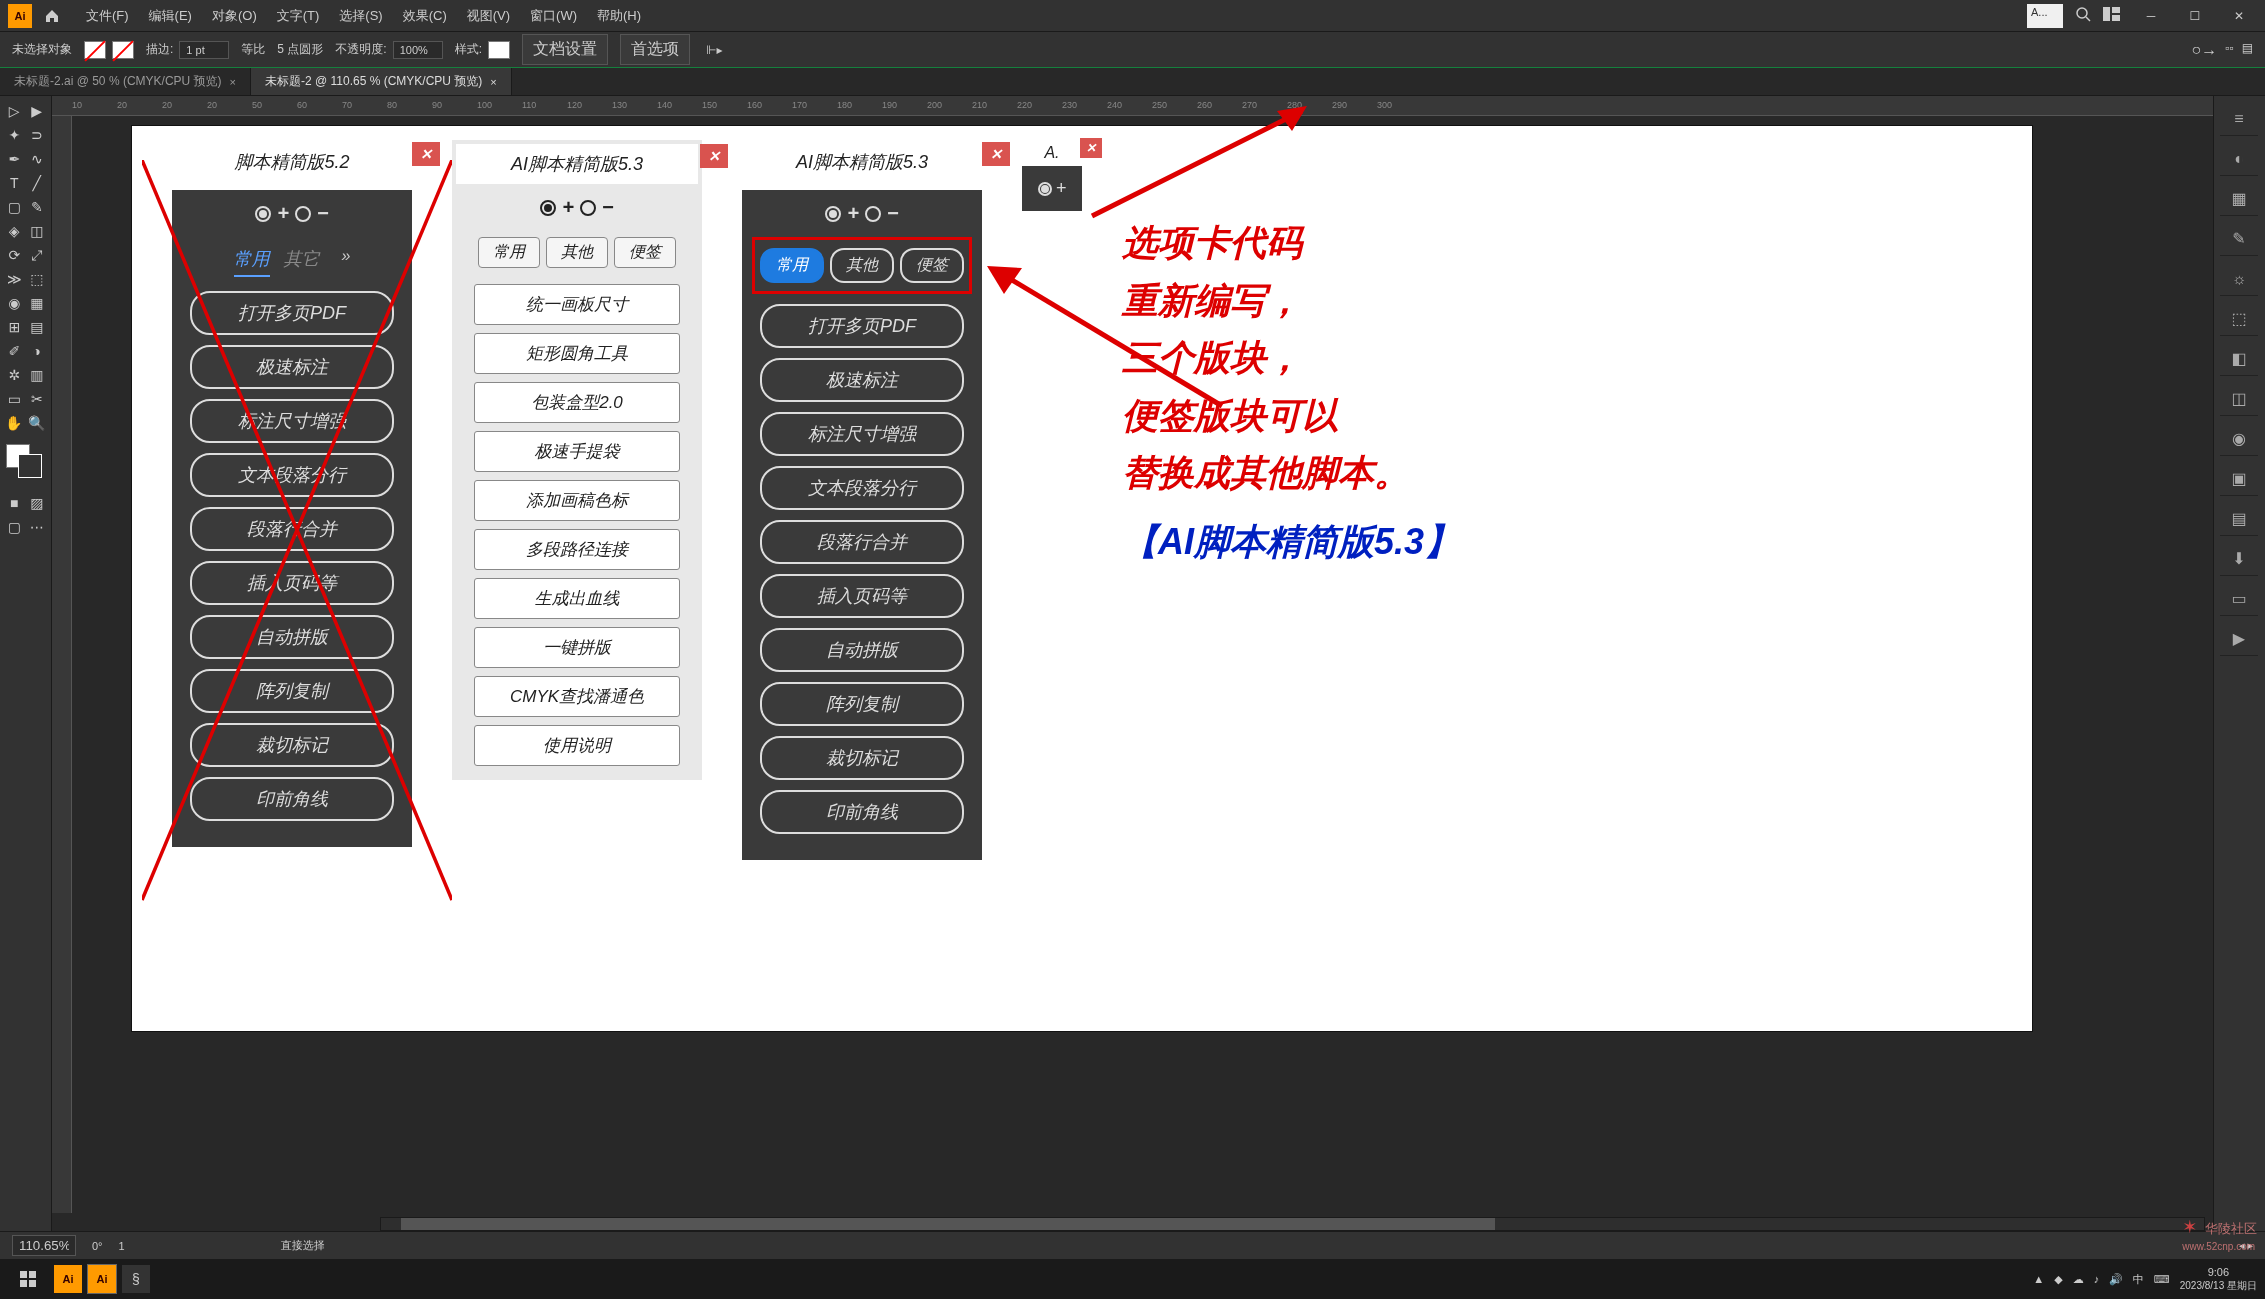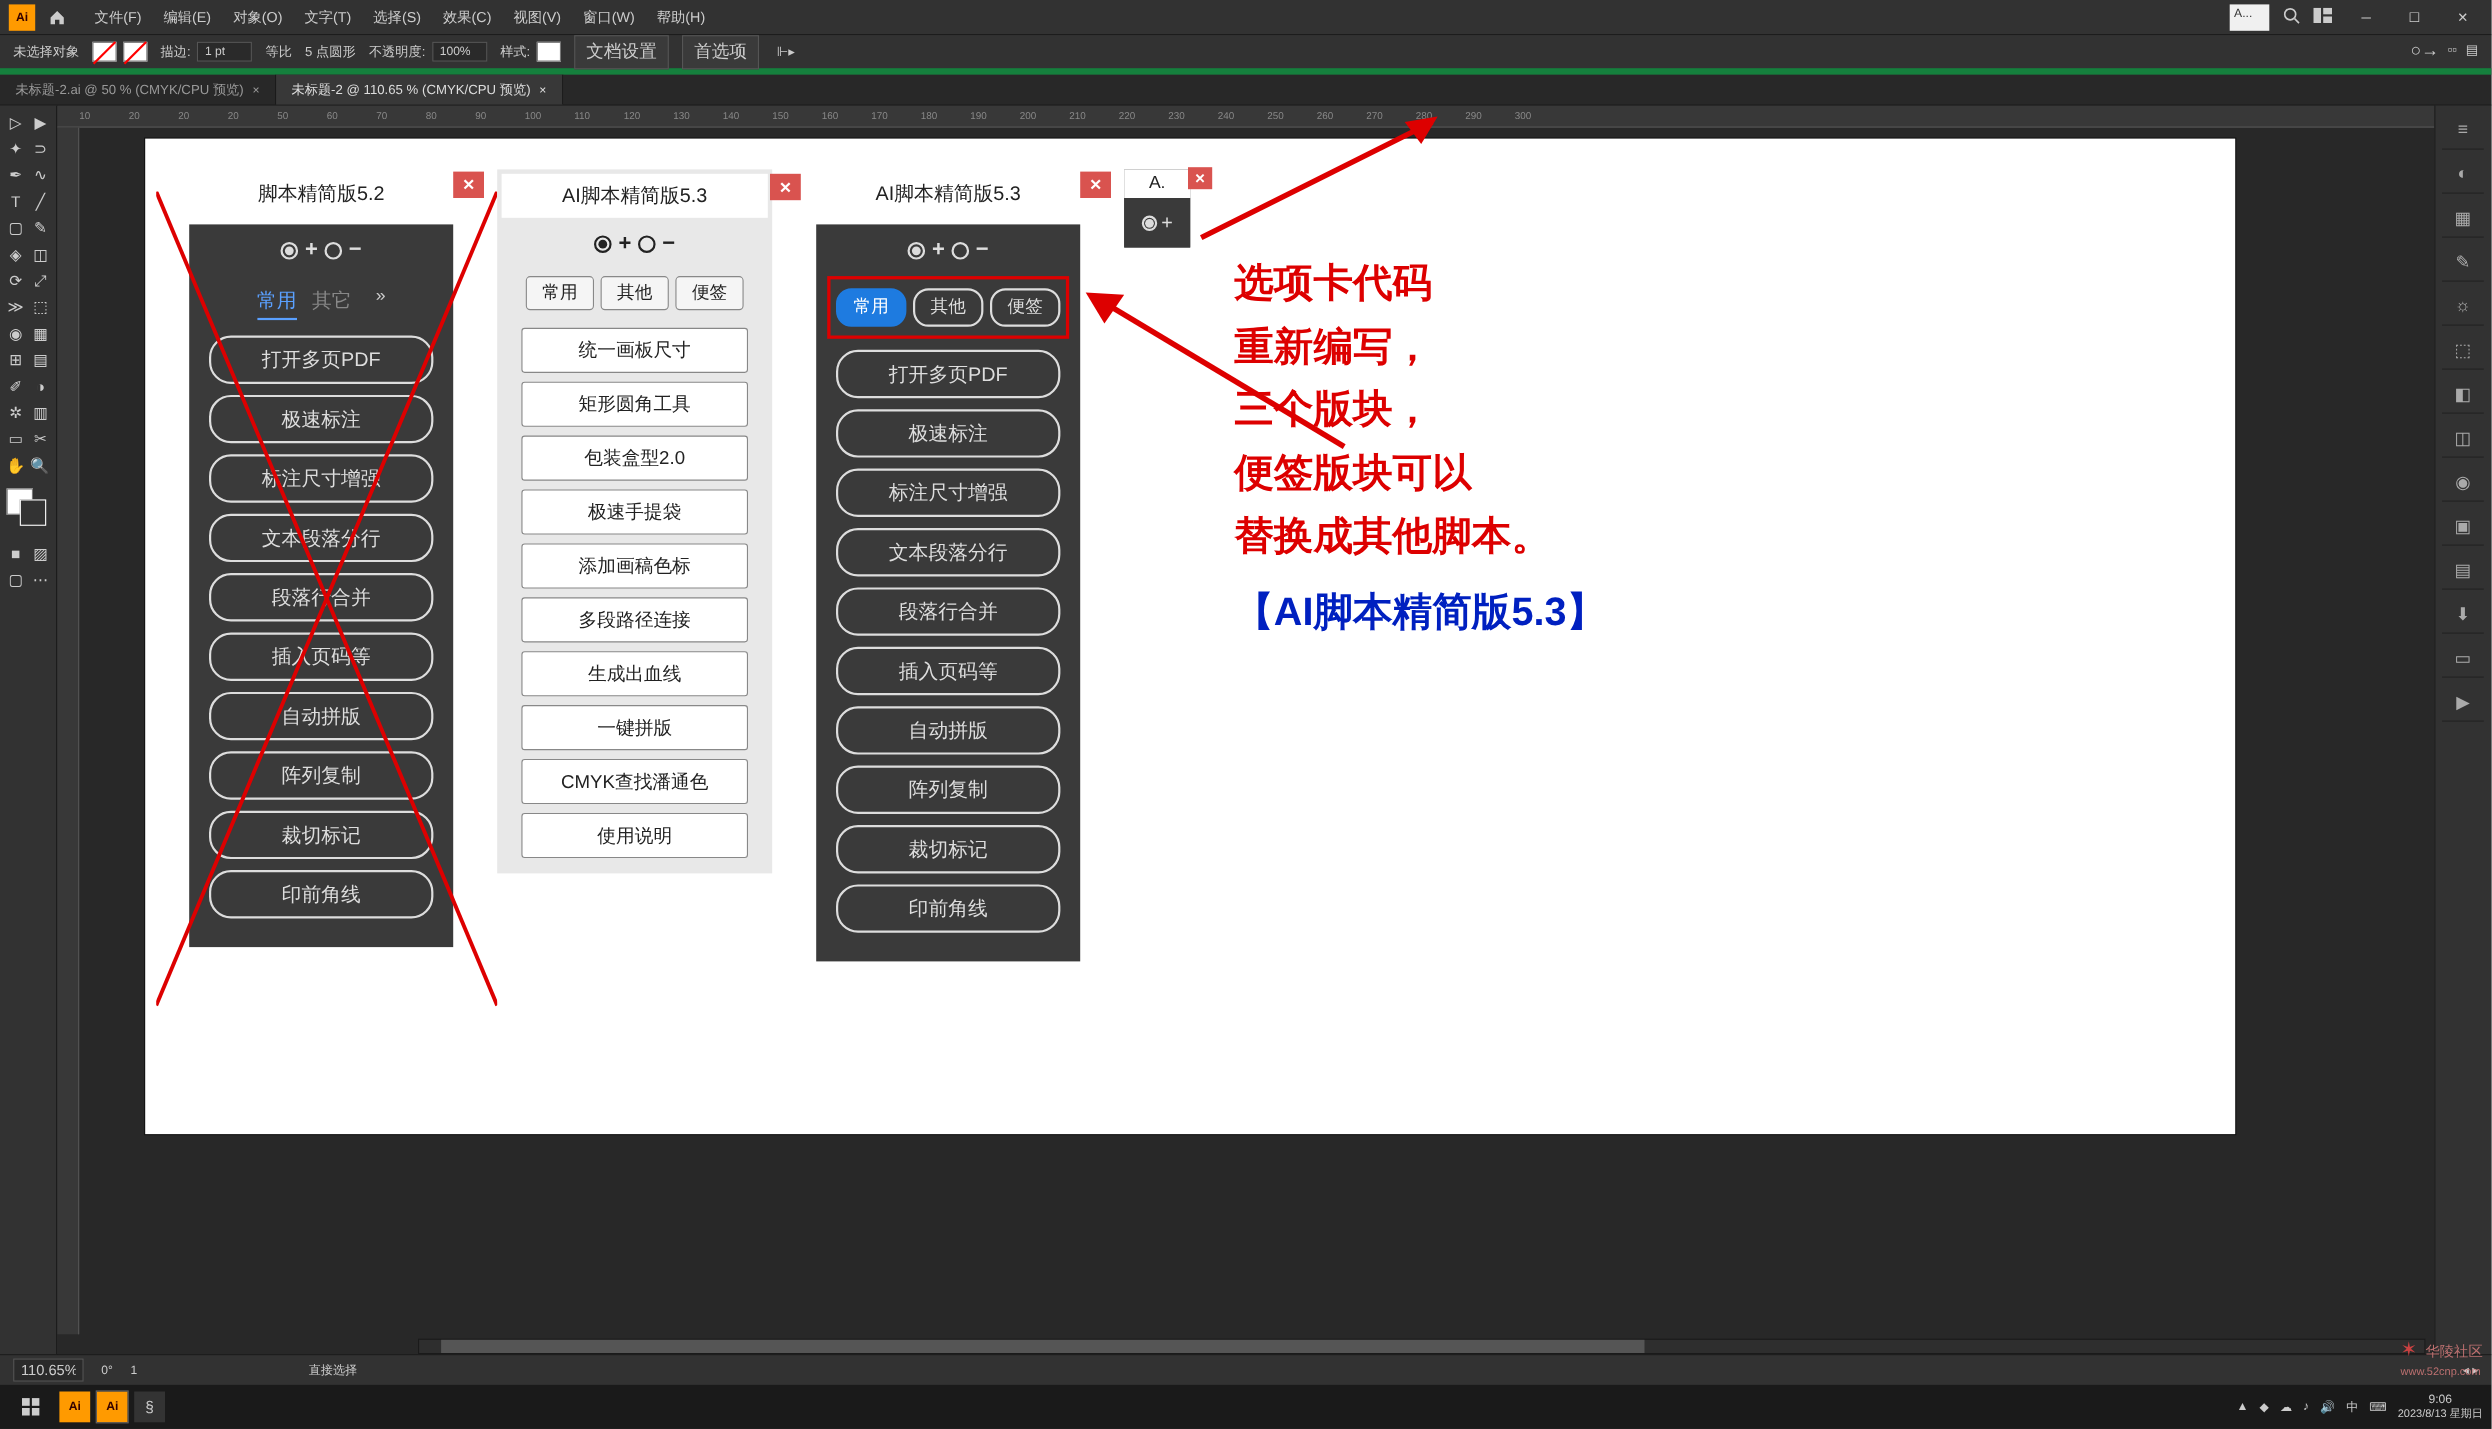--- a/index.html
+++ b/index.html
@@ -67,21 +67,21 @@
   }
   
   
   .controlbar {
     height: 36px;
     background: #323232;
     display: flex;
     align-items: center;
     padding: 0 12px;
     gap: 12px;
-    border-bottom: 6px solid #15803d;
+    border-bottom: 1px solid #15803d;
     font-size: 12px;
   }
   .control-group { display: flex; align-items: center; gap: 6px; }
   .control-input {
     background: #2a2a2a;
     border: 1px solid #555;
     color: #ccc;
     padding: 2px 6px;
     width: 50px;
     font-size: 11px;
@@ -210,22 +210,23 @@
     width: 1900px;
     height: 905px;
     background: #fff;
     box-shadow: 0 0 0 1px #111;
   }
   .canvas-content {
     position: absolute;
     inset: 0;
     display: flex;
     align-items: flex-start;
-    padding: 28px 40px;
+    padding: 14px 40px;
     gap: 40px;
+    font-style: italic;
   }
   
   
   .panel-dark {
     background: #3a3a3a;
     color: #ddd;
     position: relative;
   }
   .panel-light {
     background: #e8e8e8;

